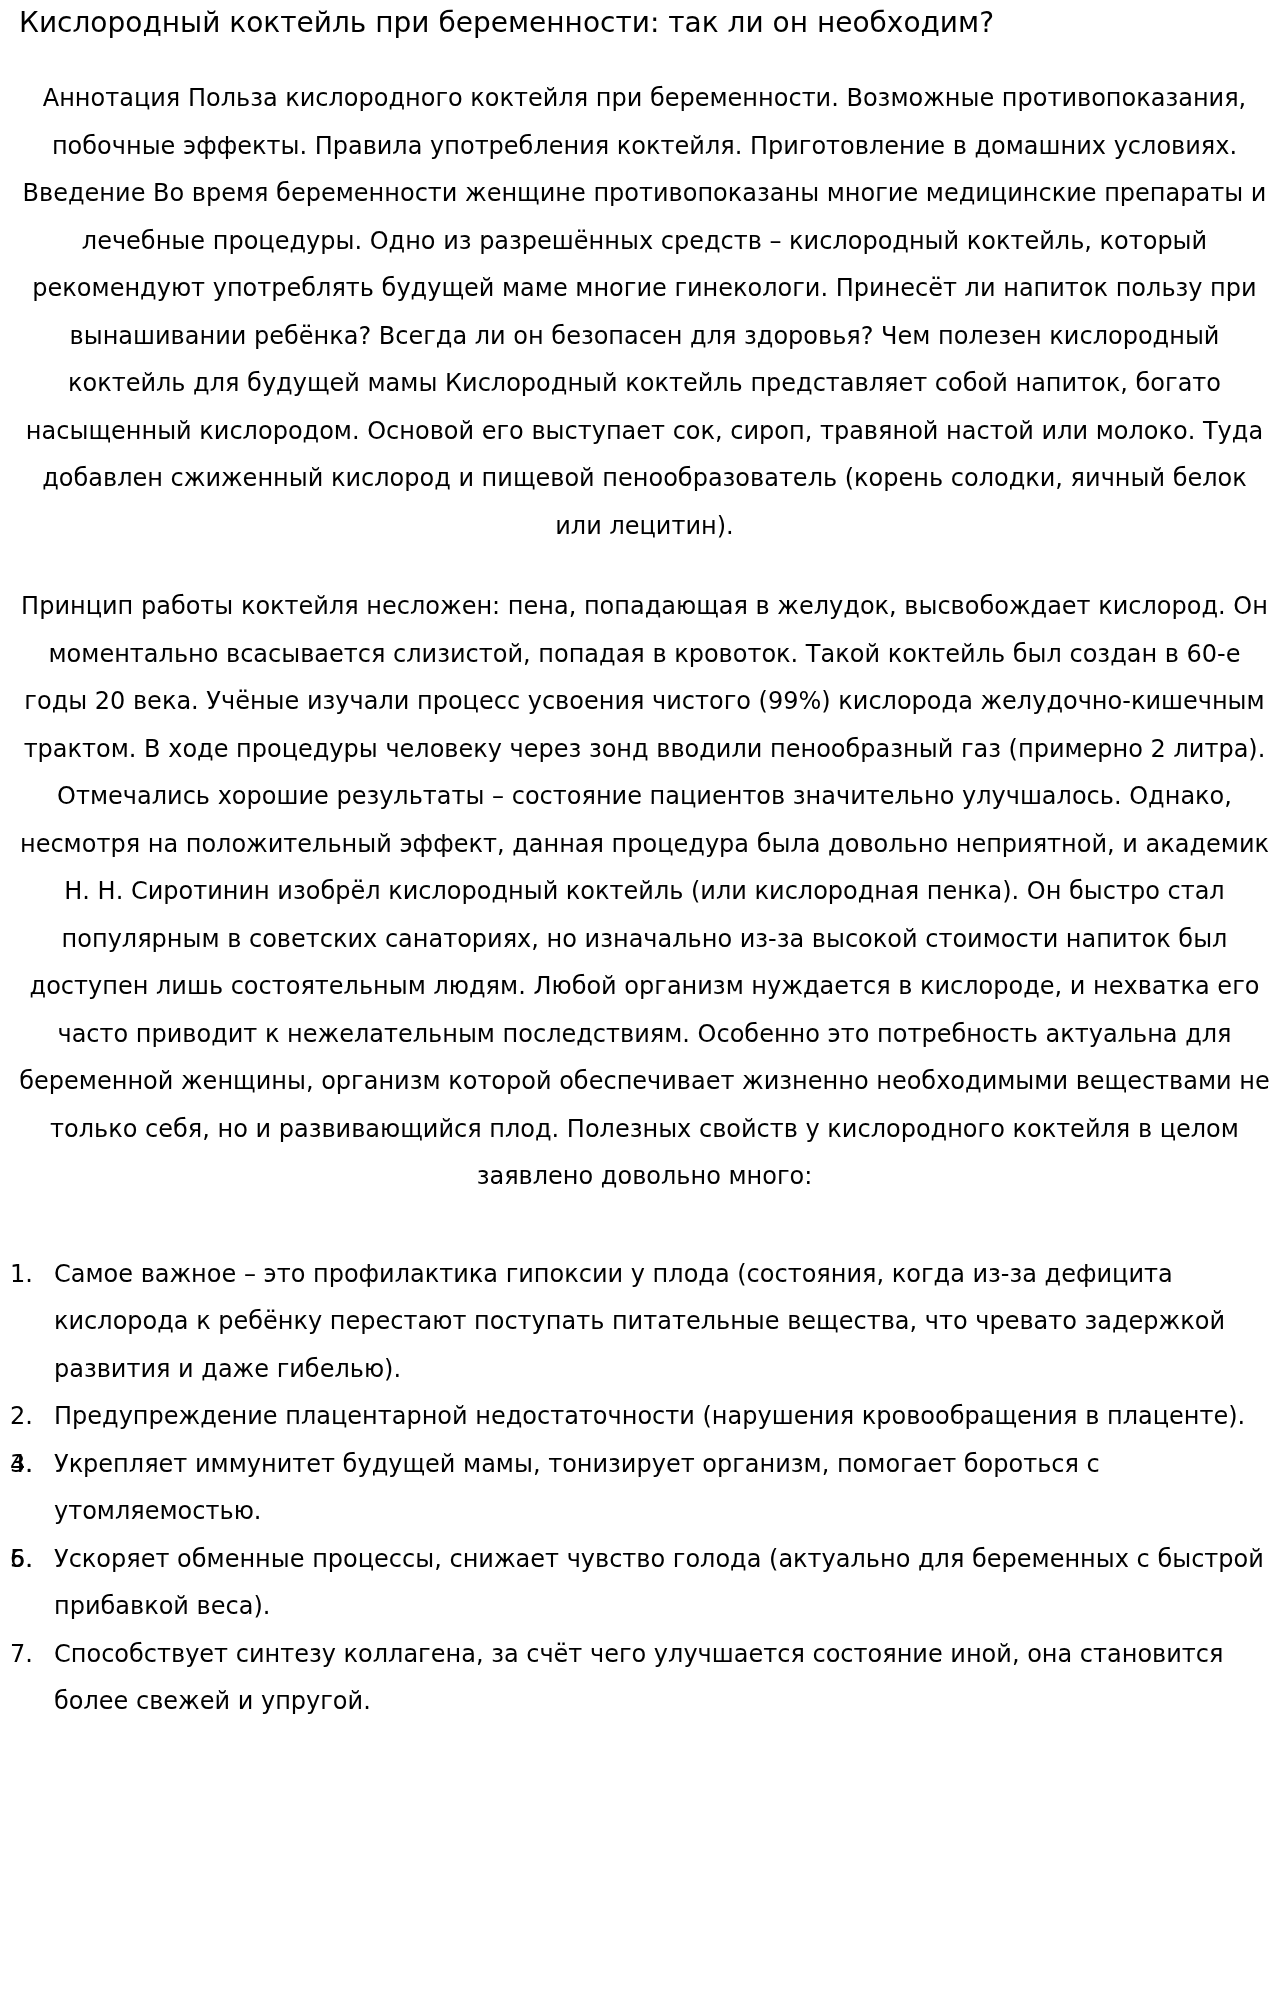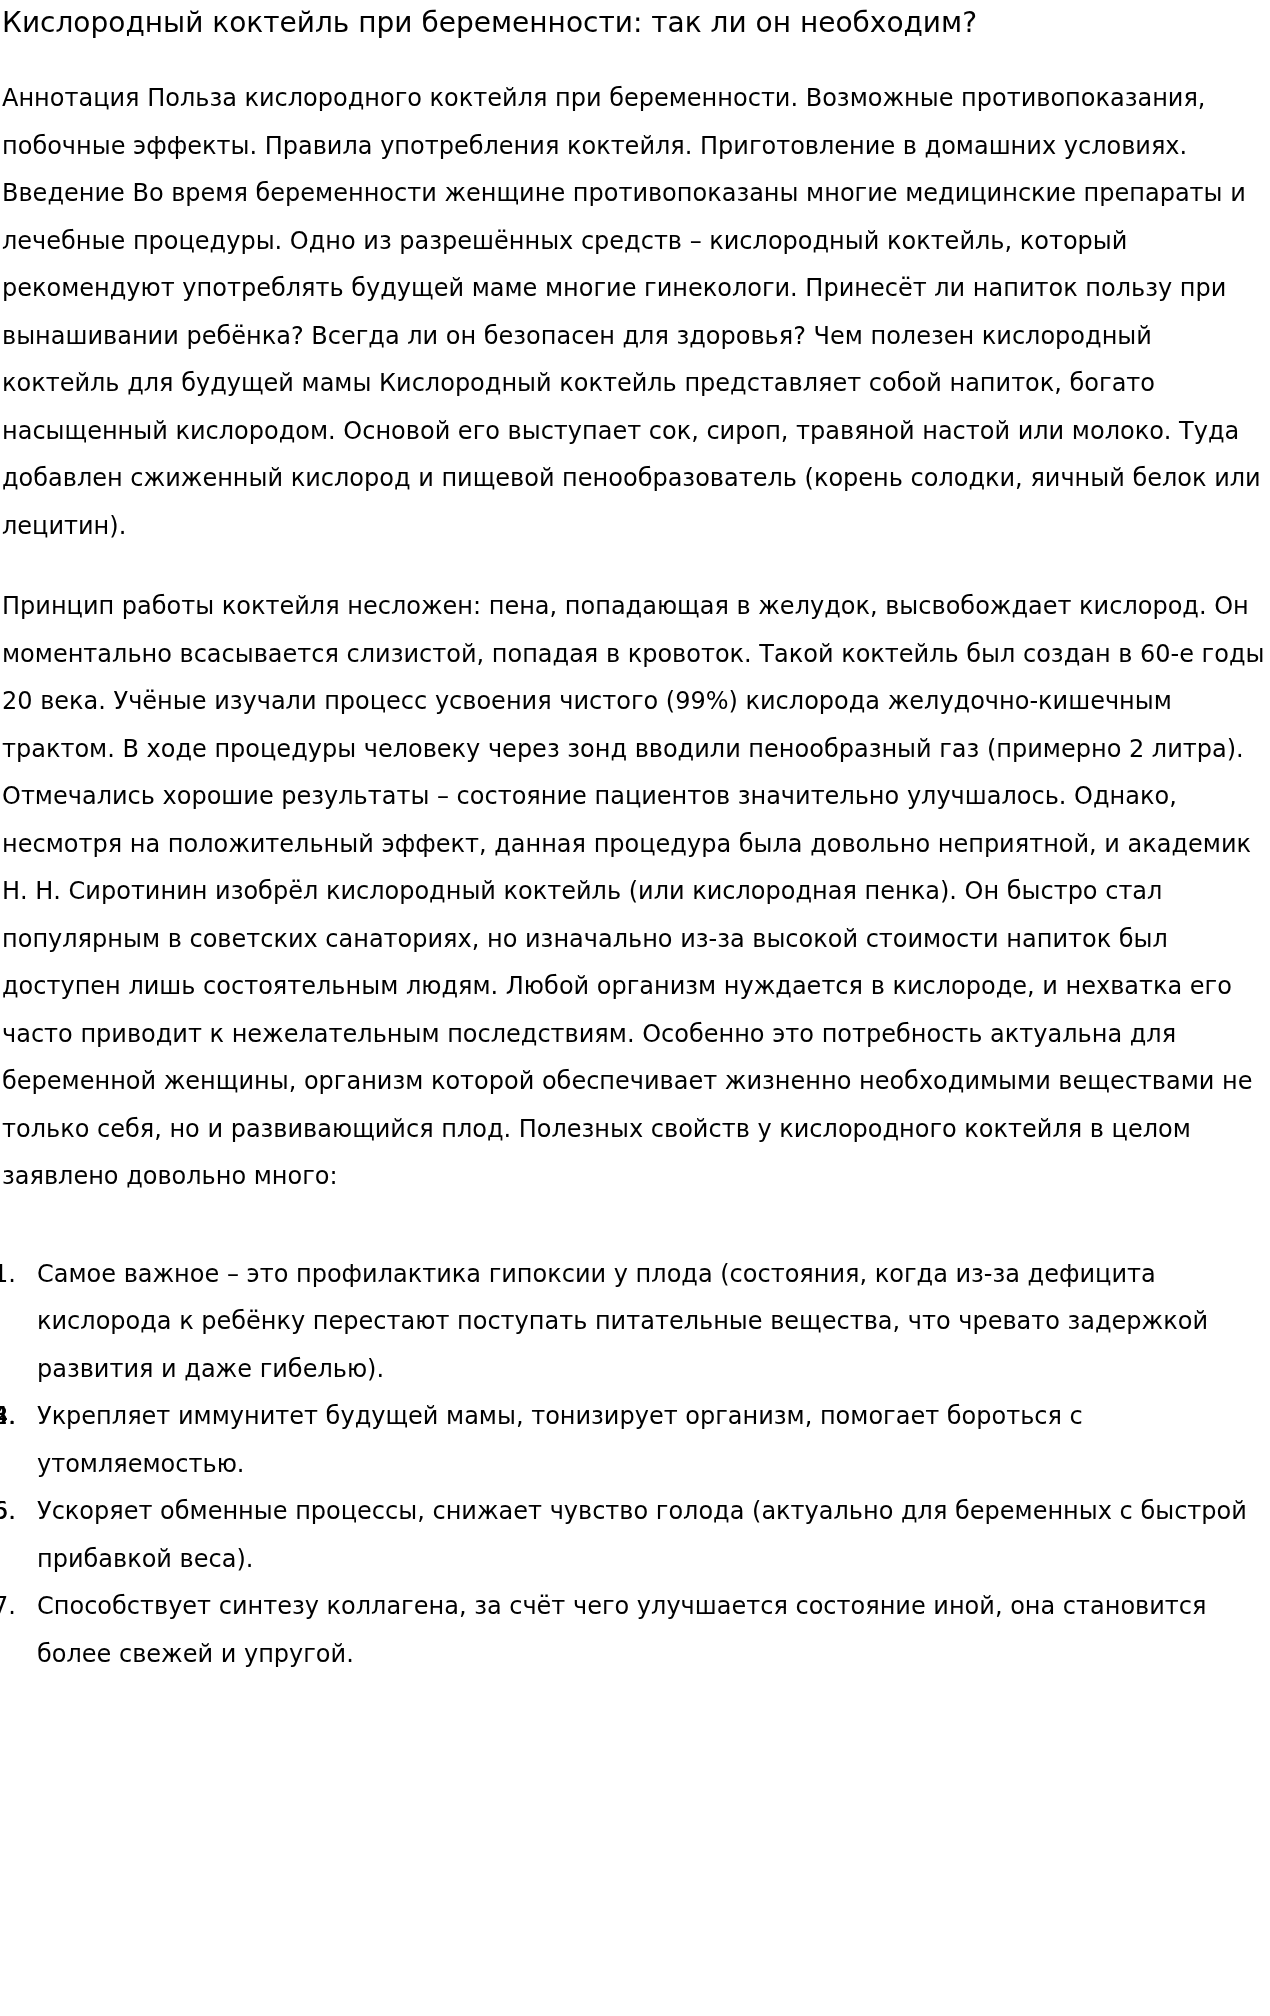--- a/index.html
+++ b/index.html
@@ -10,38 +10,39 @@
   body {
     width: 1270px;
     height: 2016px;
     overflow: hidden;
     position: relative;
   }
   .page {
     box-sizing: border-box;
     width: 1270px;
     height: 2016px;
-    padding: 6px 0 0 2px;
+    padding: 6px 0 0 19px;
     font-family: "DejaVu Sans", sans-serif;
     color: #000000;
     background: #ffffff;
   }
   .doc-title {
     font-size: 28px;
     font-weight: 400;
     line-height: 33px;
     margin: 0 0 36px 0;
     padding: 0;
     letter-spacing: 0;
   }
   .body-paragraph {
     font-size: 24px;
     line-height: 47.5px;
     margin: 0 0 33px 0;
     padding: 0;
+    text-align: center;
   }
   .benefits-list {
     list-style: none;
     margin: 50px 0 0 0;
     padding: 0;
     font-size: 24px;
     line-height: 47.5px;
   }
   .benefits-list li {
     position: relative;
@@ -66,20 +67,21 @@
 
   <p class="body-paragraph">Принцип работы коктейля несложен: пена, попадающая в желудок, высвобождает кислород. Он моментально всасывается слизистой, попадая в кровоток. Такой коктейль был создан в 60-е годы 20 века. Учёные изучали процесс усвоения чистого (99%) кислорода желудочно-кишечным трактом. В ходе процедуры человеку через зонд вводили пенообразный газ (примерно 2 литра). Отмечались хорошие результаты – состояние пациентов значительно улучшалось. Однако, несмотря на положительный эффект, данная процедура была довольно неприятной, и академик Н. Н. Сиротинин изобрёл кислородный коктейль (или кислородная пенка). Он быстро стал популярным в советских санаториях, но изначально из-за высокой стоимости напиток был доступен лишь состоятельным людям. Любой организм нуждается в кислороде, и нехватка его часто приводит к нежелательным последствиям. Особенно это потребность актуальна для беременной женщины, организм которой обеспечивает жизненно необходимыми веществами не только себя, но и развивающийся плод. Полезных свойств у кислородного коктейля в целом заявлено довольно много:</p>
 
   <ol class="benefits-list">
     <li>
       <span class="li-num">1.</span>
       <span>Самое важное – это профилактика гипоксии у плода (состояния, когда из-за дефицита кислорода к ребёнку перестают поступать питательные вещества, что чревато задержкой развития и даже гибелью).</span>
     </li>
     <li>
       <span class="li-num">2.</span>
+      <span>Предупреждение плацентарной недостаточности (нарушения кровообращения в плаценте).</span>
     </li>
     <li>
       <span class="li-num">3.</span>
     </li>
     <li>
       <span class="li-num">4.</span>
       <span>Укрепляет иммунитет будущей мамы, тонизирует организм, помогает бороться с утомляемостью.</span>
     </li>
     <li>
       <span class="li-num">5.</span>

